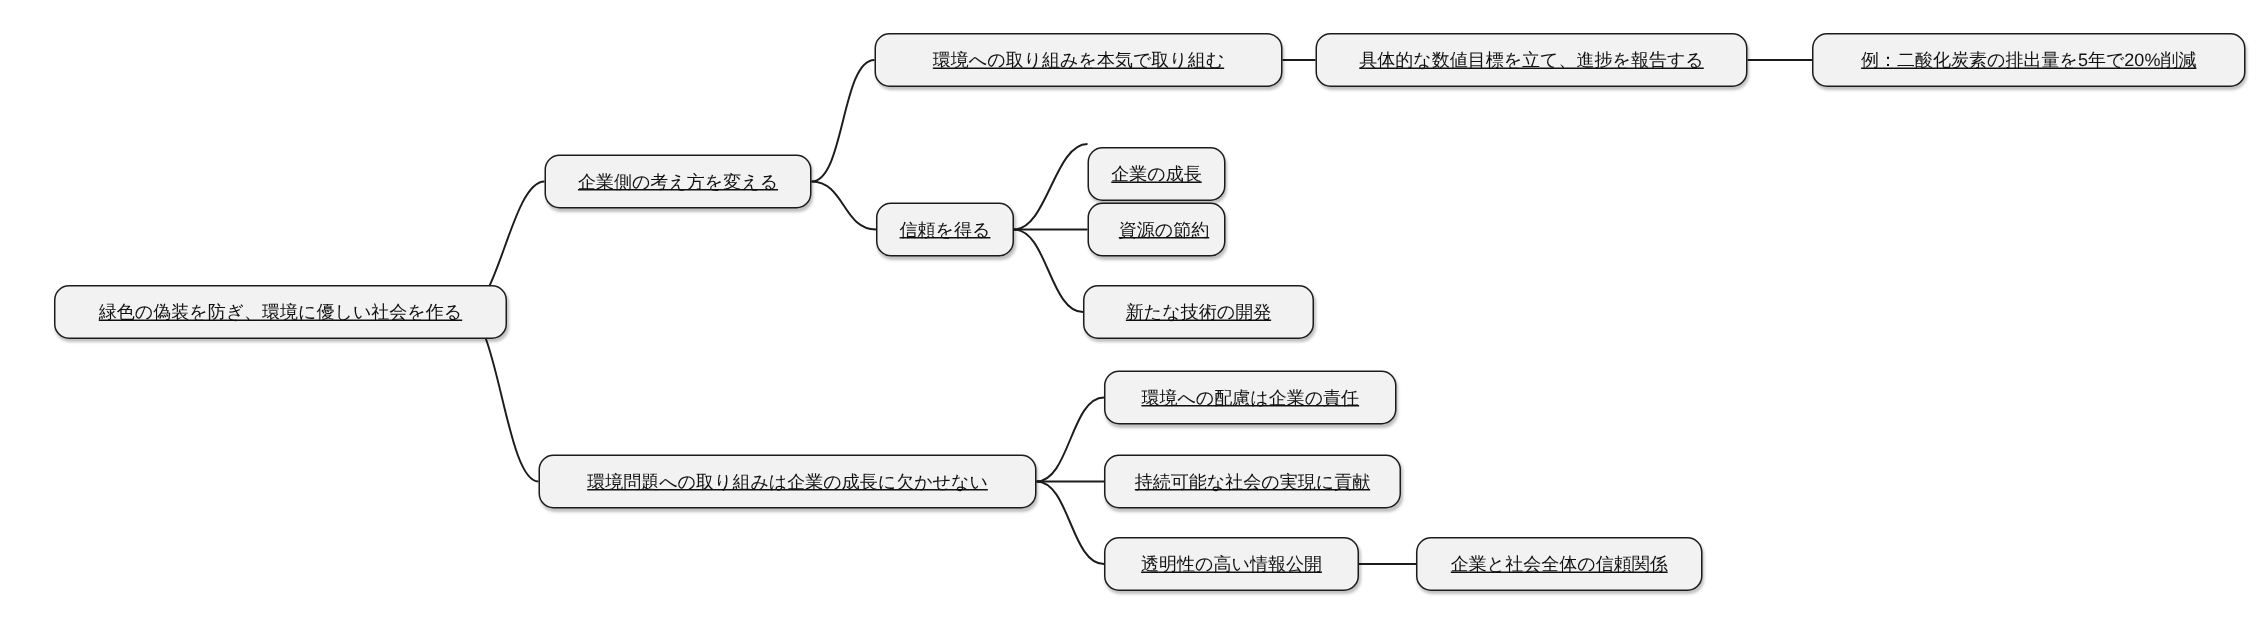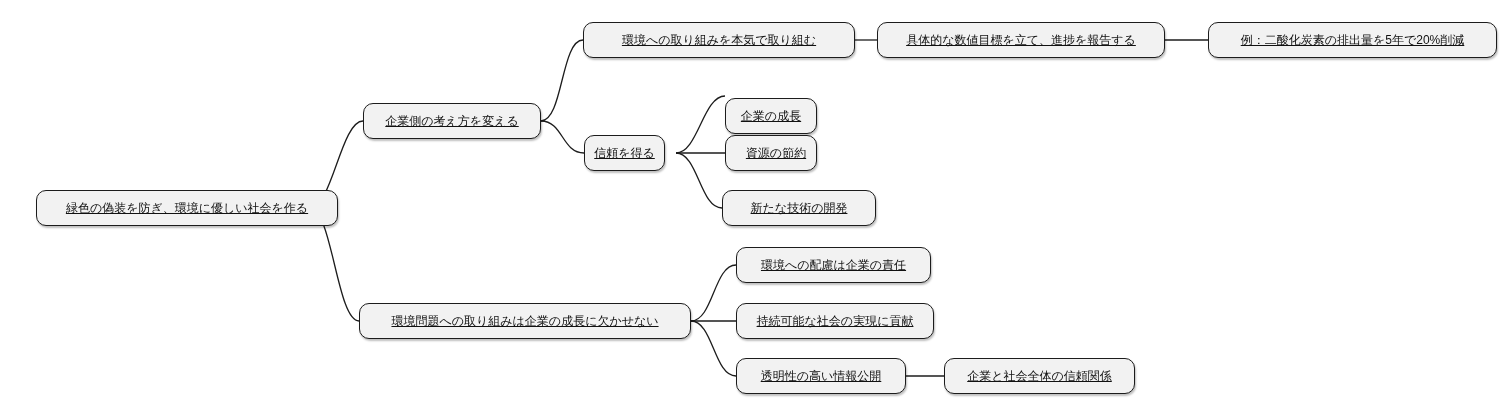--- a/index.html
+++ b/index.html
@@ -70,21 +70,21 @@
   <div class="node" style="left:8px; top:190px; width:302px;margin-left:28px;">緑色の偽装を防ぎ、環境に優しい社会を作る</div>
 
   <div class="node" style="left:363px; top:103px; width:178px;">企業側の考え方を変える</div>
 
   <div class="node" style="left:583px; top:22px; width:272px;">環境への取り組みを本気で取り組む</div>
 
   <div class="node" style="left:877px; top:22px; width:288px;">具体的な数値目標を立て、進捗を報告する</div>
 
   <div class="node" style="left:1208px; top:22px; width:289px;">例：二酸化炭素の排出量を5年で20%削減</div>
 
-  <div class="node" style="left:584px; top:135px; width:81px;">信頼を得る</div>
+  <div class="node" style="left:584px; top:135px; width:92px;">信頼を得る</div>
 
   <div class="node" style="left:725px; top:78px; width:92px;margin-top:20px;">企業の成長</div>
 
   <div class="node" style="left:725px; top:135px; width:92px;padding-left:20px;">資源の節約</div>
 
   <div class="node" style="left:722px; top:190px; width:154px;text-align:center;">新たな技術の開発</div>
 
   <div class="node" style="left:359px; top:303px; width:332px;">環境問題への取り組みは企業の成長に欠かせない</div>
 
   <div class="node" style="left:736px; top:247px; width:195px;">環境への配慮は企業の責任</div>

